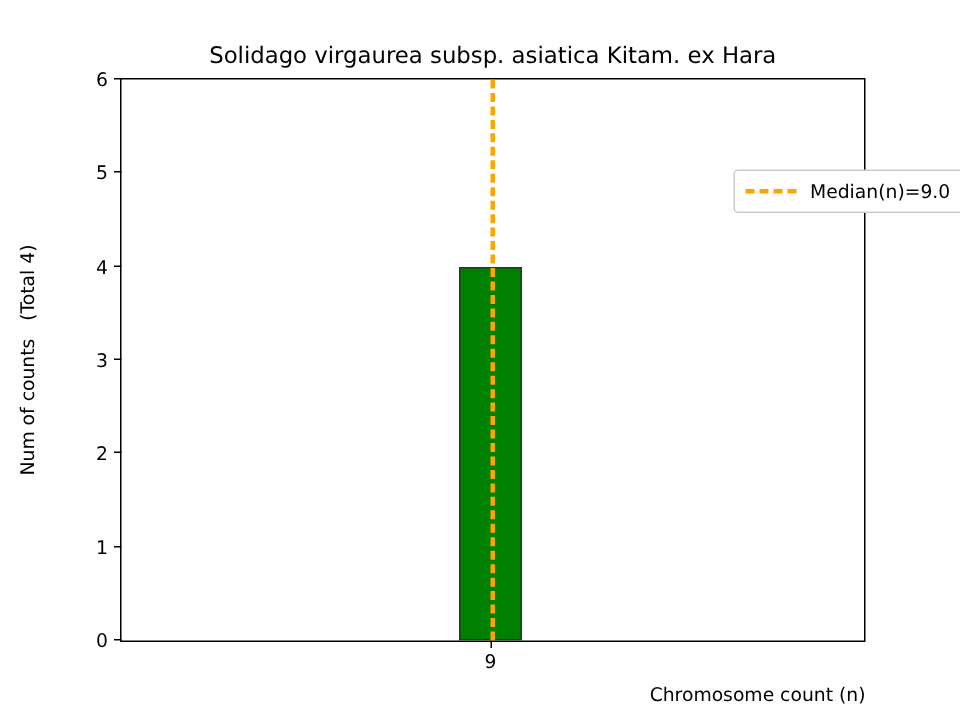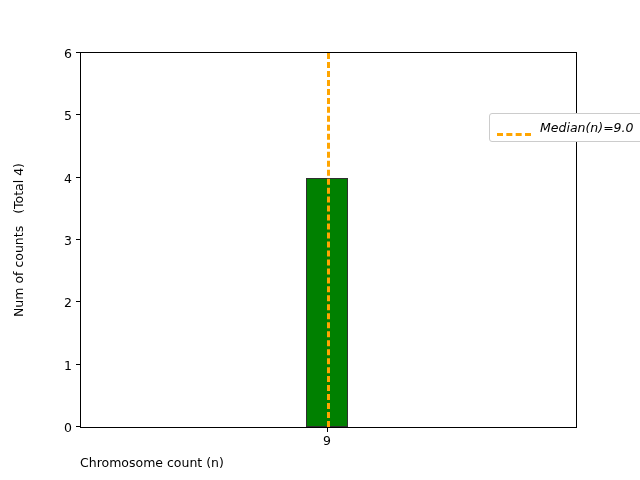--- a/index.html
+++ b/index.html
@@ -117,44 +117,43 @@
     font-size: 12.5px;
     line-height: 14px;
     white-space: nowrap;
     color: #000000;
   }
   #x-axis-label {
     position: absolute;
     left: 80px;
     top: 455px;
     width: 497px;
-    text-align: left;
+    text-align: right;
     font-size: 12.5px;
     color: #000000;
     white-space: nowrap;
   }
 
   
   #legend {
     position: absolute;
     left: 408px;
     top: 60px;
     box-sizing: border-box;
     background: #ffffff;
     border: 1px solid #cccccc;
     border-radius: 3px;
     padding: 5px 8px 5px 7px;
     font-size: 12.5px;
     line-height: 17px;
   }
   .legend-row {
     display: flex;
-    align-items: flex-end;
-    white-space: nowrap;
-    font-style: italic;
+    align-items: center;
+    white-space: nowrap;
   }
   .legend-swatch {
     width: 34px;
     height: 0;
     border-top: 3px dashed #ffa500;
     margin-right: 9px;
     flex: 0 0 auto;
   }
   .legend-text {
     color: #000000;
@@ -162,20 +161,21 @@
   .legend-row-sub {
     justify-content: flex-end;
     padding-right: 1px;
   }
 </style>
 </head>
 <body>
 
 <div id="figure">
 
+  <div id="chart-title">Solidago virgaurea subsp. asiatica Kitam. ex Hara</div>
 
   <div id="y-axis-label">Num of counts   (Total 4)</div>
 
   <div id="plot-area">
 
     <div class="y-tick" style="bottom:0%;">
       <span class="y-tick-label">0</span>
     </div>
     <div class="y-tick" style="bottom:16.6667%;">
       <span class="y-tick-label">1</span>

